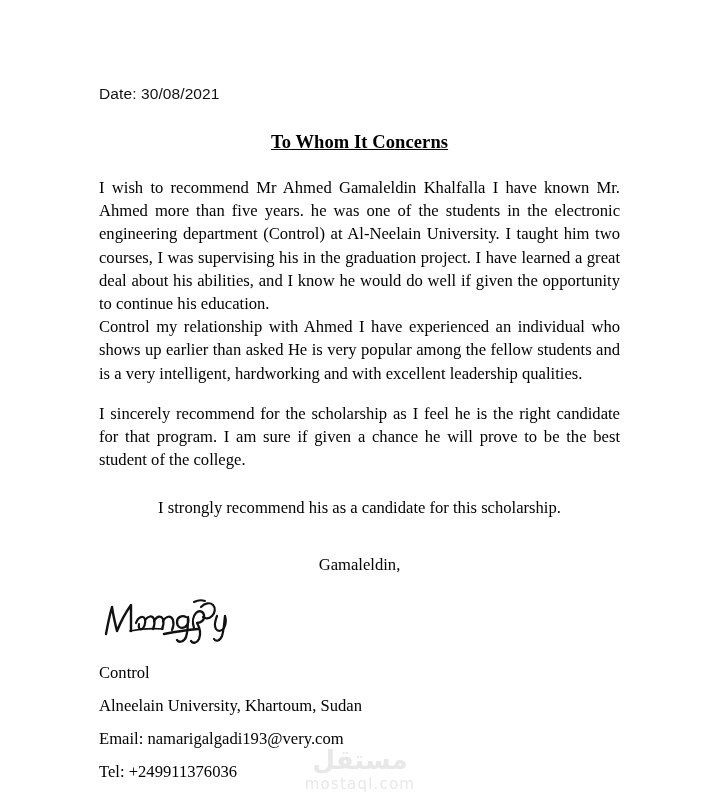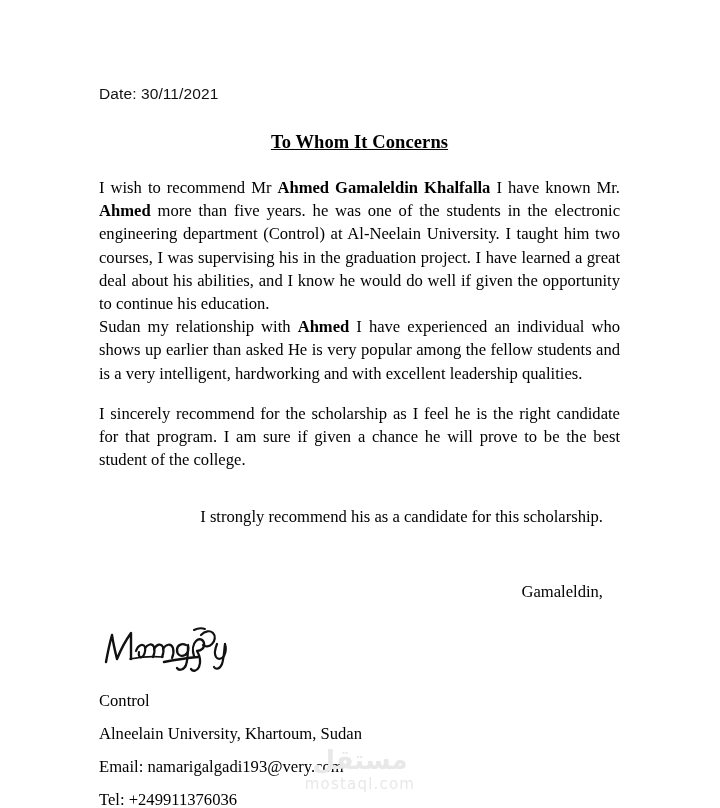--- a/index.html
+++ b/index.html
@@ -53,28 +53,28 @@
 
   p.para {
     margin: 0;
     font-size: 16.6px;
     line-height: 23.2px;
     text-align: justify;
     text-justify: inter-word;
     hyphens: none;
   }
 
-  p.para b { font-weight: bold; margin-top: 8px; }
+  p.para b { font-weight: normal; margin-top: 8px; }
   .gap-md { height: 17px; }
 
   .plain-line {
-    margin: 17px;
+    margin: 8px;
     font-size: 16.6px;
     line-height: 23.2px;
-    text-align: right;
+    text-align: center;
   }
 
   .sig-block {
     margin: 16px 0 8px 0;
     height: 56px;
     position: relative;
   }
   .sig-svg {
     position: absolute;
     left: 1px;
@@ -115,27 +115,27 @@
     letter-spacing: 1.2px;
   }
 </style>
 </head>
 <body>
 
 <div class="page">
 
   <div class="doc-body">
 
-    <div class="date-line">Date: 30/11/2021</div>
+    <div class="date-line">Date: 30/08/2021</div>
 
     <div class="doc-title">To Whom It Concerns</div>
 
     <p class="para"><span>I wish to recommend Mr </span><b>Ahmed Gamaleldin Khalfalla</b><span> I have known Mr. </span><b>Ahmed</b><span> more than five years. he was one of the students in the electronic engineering department (Control) at Al-Neelain University. I taught him two courses, I was supervising his in the graduation project. I have learned a great deal about his abilities, and I know he would do well if given the opportunity to continue his education.</span></p>
 
-    <p class="para"><span>Sudan my relationship with </span><b>Ahmed</b><span> I have experienced an individual who shows up earlier than asked He is very popular among the fellow students and is a very intelligent, hardworking and with excellent leadership qualities.</span></p>
+    <p class="para"><span>Control my relationship with </span><b>Ahmed</b><span> I have experienced an individual who shows up earlier than asked He is very popular among the fellow students and is a very intelligent, hardworking and with excellent leadership qualities.</span></p>
 
     <div class="gap-md"></div>
 
     <p class="para">I sincerely recommend for the scholarship as I feel he is the right candidate for that program. I am sure if given a chance he will prove to be the best student of the college.</p>
 
     <div class="gap-md"></div>
 
     <p class="plain-line">I strongly recommend his as a candidate for this scholarship.</p>
 
     <div class="gap-md"></div>

